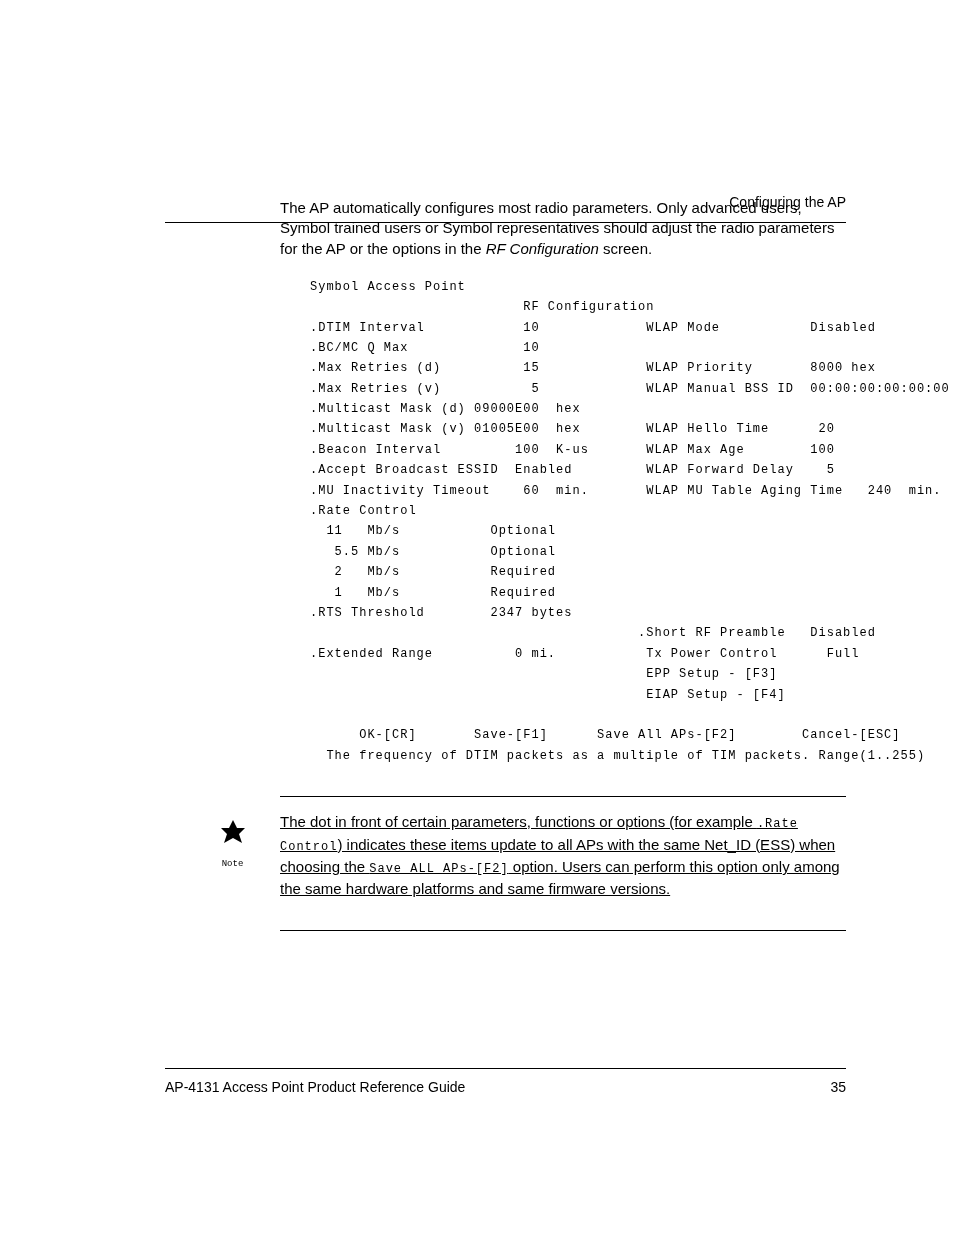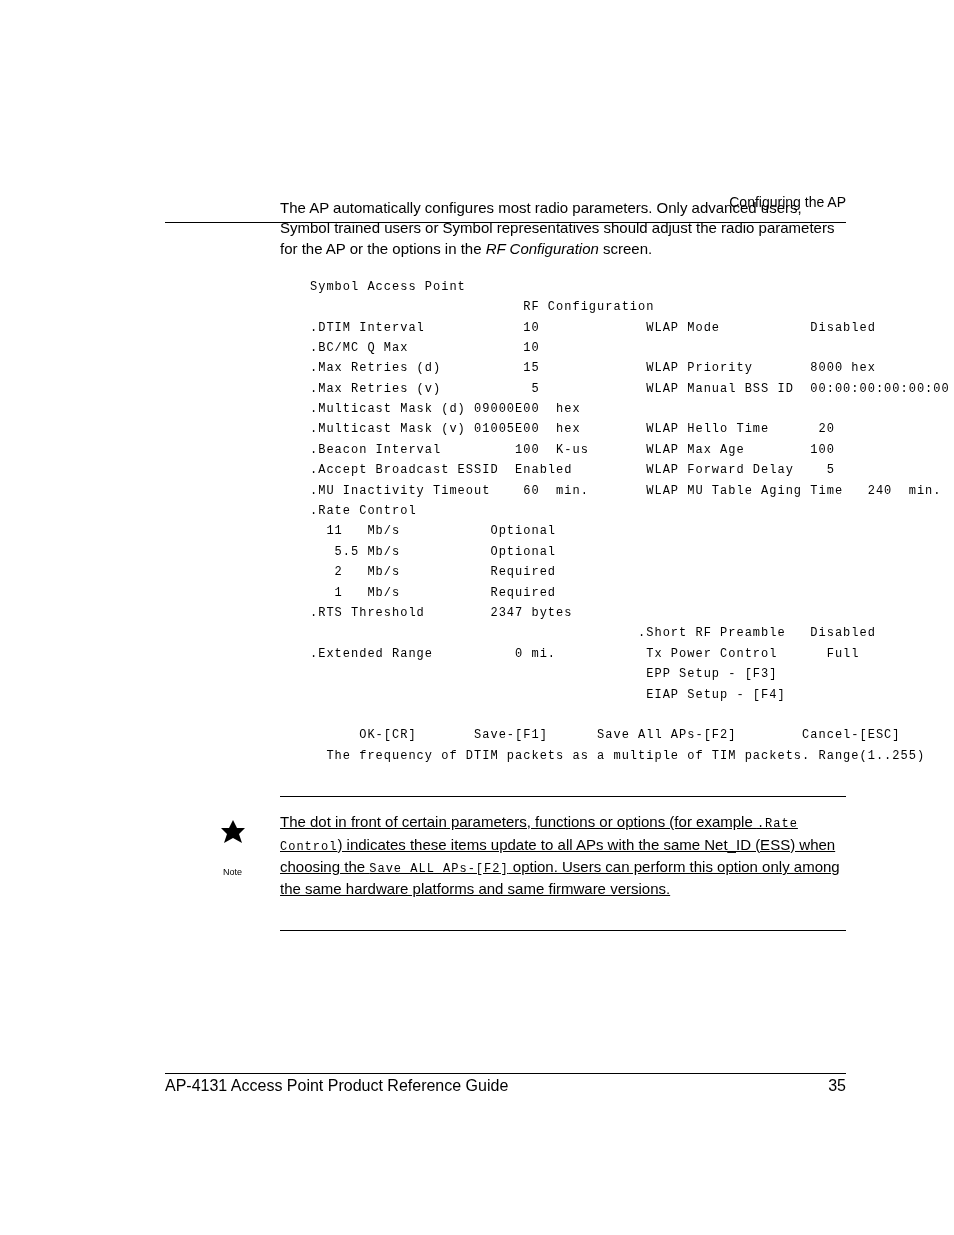--- a/index.html
+++ b/index.html
@@ -78,41 +78,41 @@
   }
   .note-icon-wrap {
     width: 95px;
     flex-shrink: 0;
     text-align: center;
     padding-top: 6px;
   }
   .note-icon-wrap svg { display: inline-block; }
   .note-label {
     font-size: 9px;
-    font-family: Liberation Sans, sans-serif;
-    margin-top: 10px;
+    font-family: Liberation Mono, monospace;
+    margin-top: 2px;
   }
   .note-text {
     font-size: 15px;
     line-height: 1.45;
     text-decoration: underline;
   }
   .mono-inline {
     font-family: "Courier New", Courier, monospace;
     font-size: 12px;
     letter-spacing: 1px;
   }
   .footer {
     position: absolute;
     left: 165px;
     right: 108px;
     bottom: 140px;
     border-top: 1px solid #000;
-    padding-top: 3px;
-    font-size: 16px;
+    padding-top: 10px;
+    font-size: 14px;
     display: flex;
     justify-content: space-between;
   }
   .em { font-style: italic; }
 </style>
 </head>
 <body>
 
 <div class="page">
 

